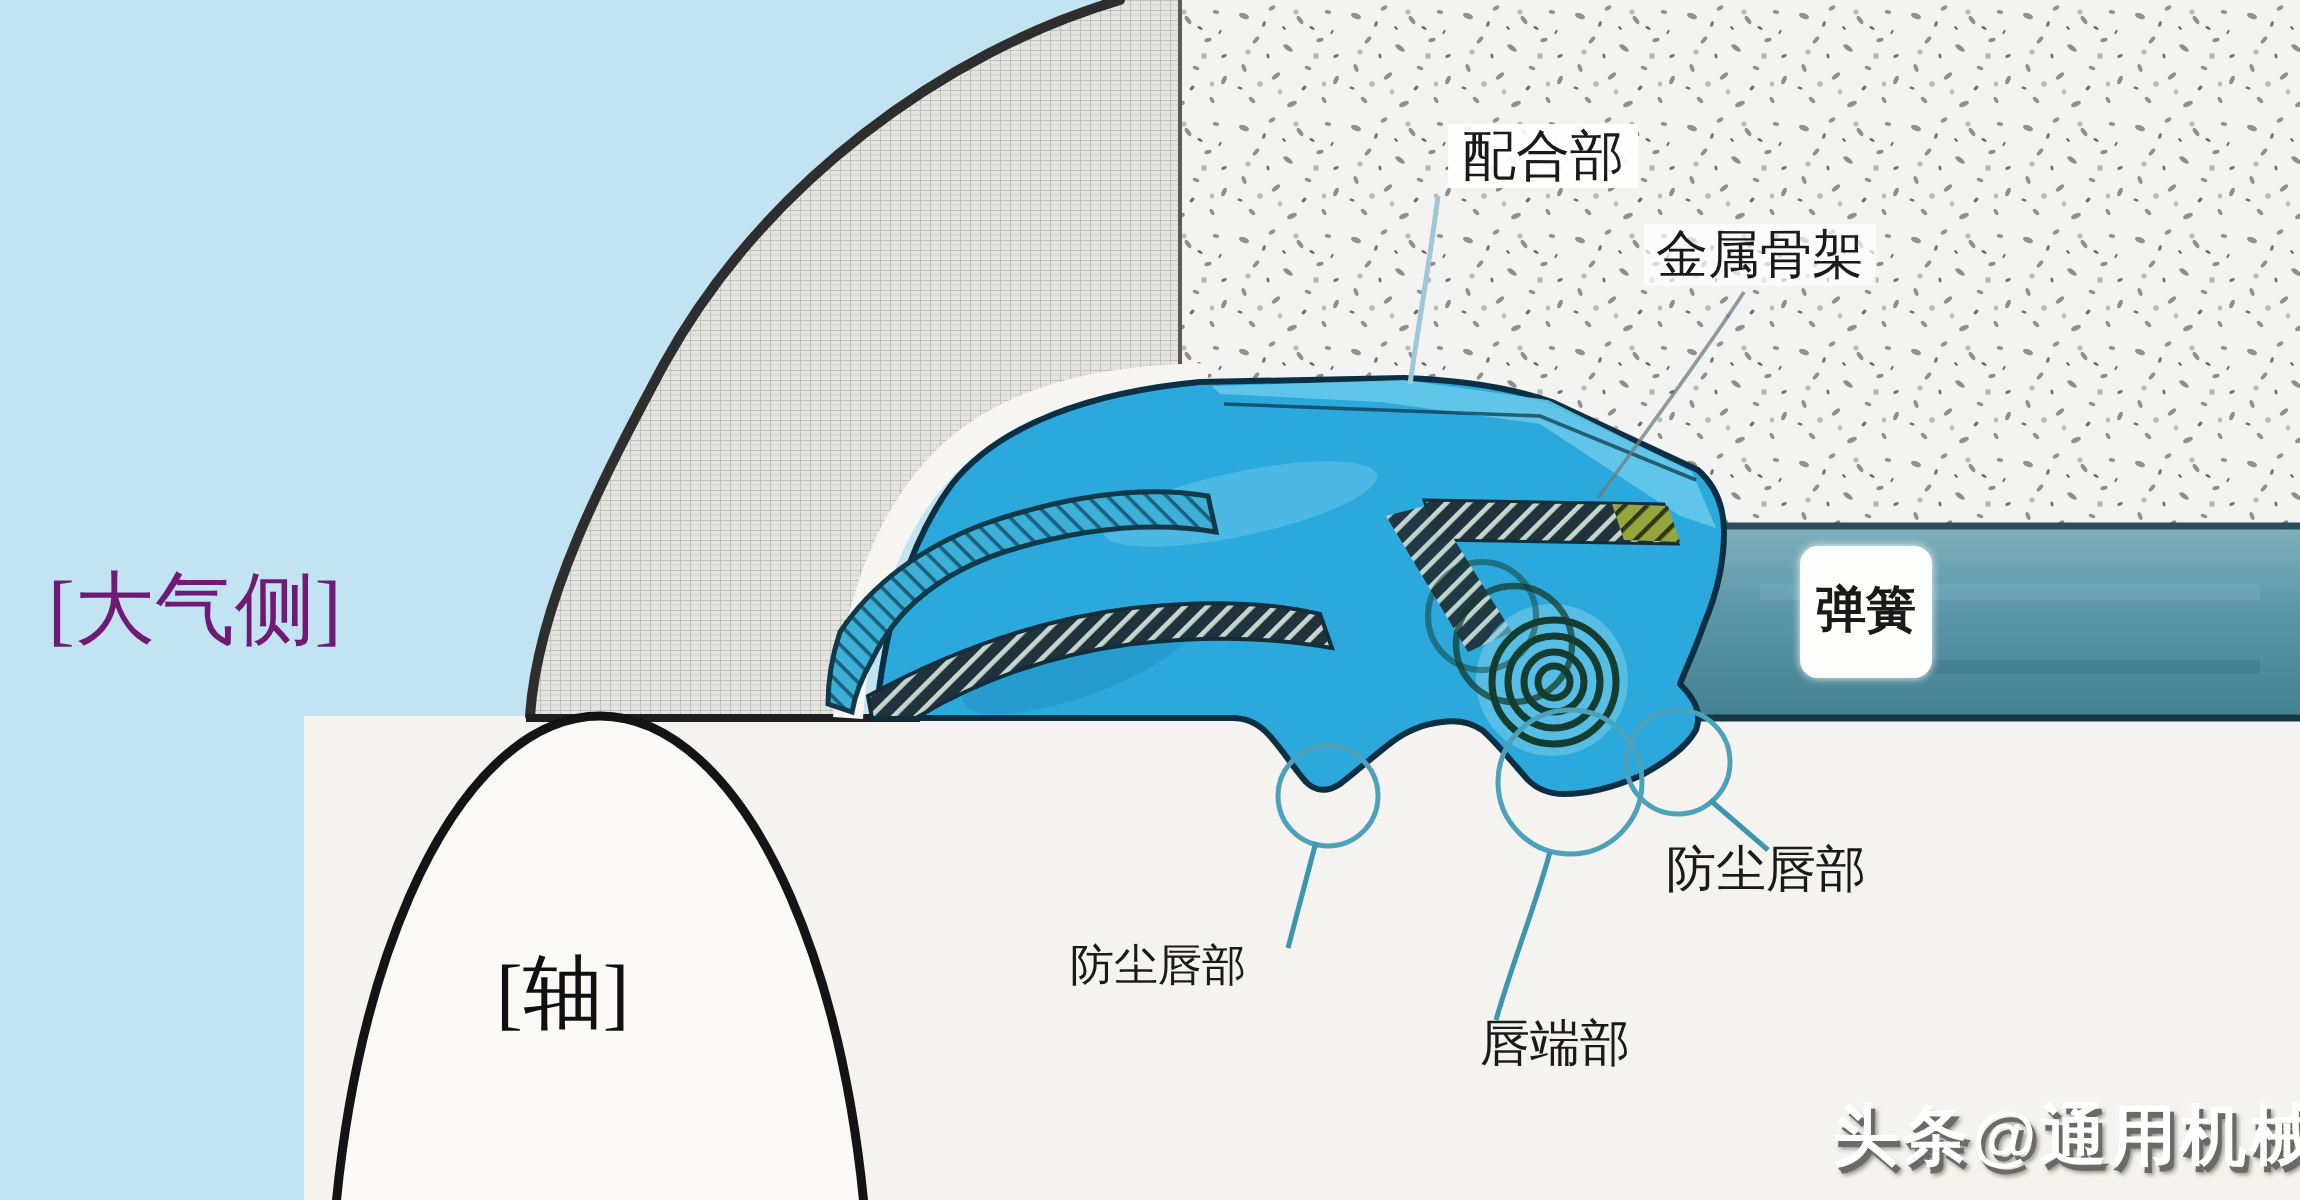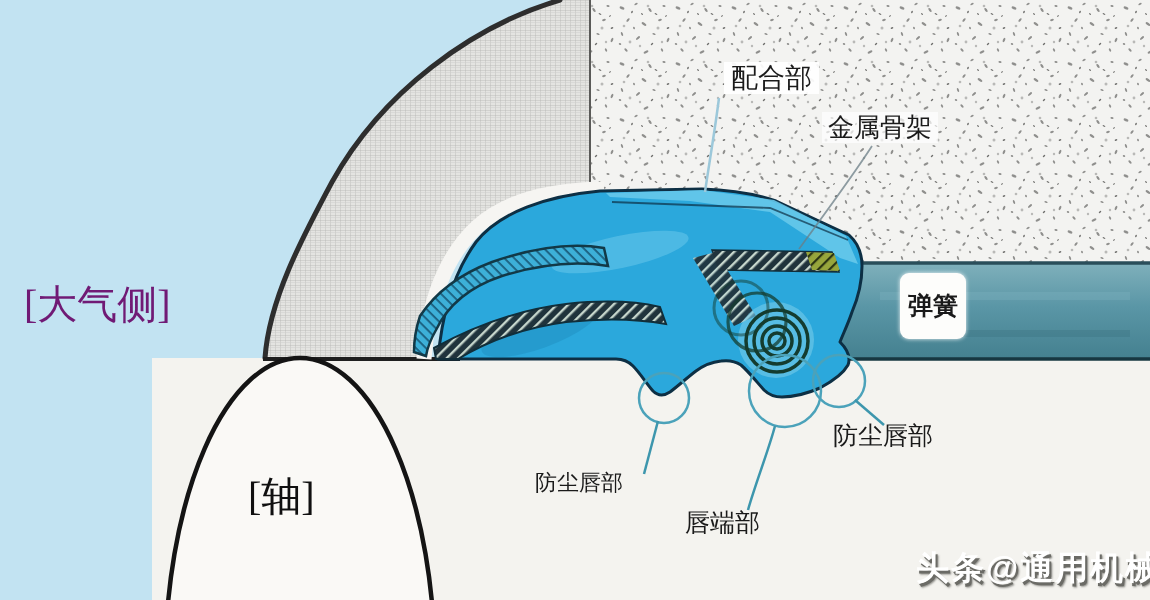--- a/index.html
+++ b/index.html
@@ -184,18 +184,18 @@
     <path d="M855,400 L884,425" stroke="#3d96ad" stroke-width="2.5"></path>
   </g>
 </svg>
 
 <div class="lbl chip-lt" style="left:822px;top:112px;font-size:26px">金属骨架</div>
 <div class="lbl chip" style="left:724px;top:62px;font-size:27px">配合部</div>
 <div class="lbl chip-rd bold" style="left:900px;top:273px;font-size:25px">弹簧</div>
 <div class="lbl" style="left:24px;top:284px;font-size:40px;color:#701a75">[大气侧]</div>
 <div class="lbl" style="left:248px;top:476px;font-size:40px;color:#101010">[轴]</div>
 <div class="lbl" style="left:535px;top:471px;font-size:22px">防尘唇部</div>
-<div class="lbl" style="left:685px;top:510px;font-size:25px">唇端部</div>
+<div class="lbl" style="left:740px;top:510px;font-size:25px">唇端部</div>
 <div class="lbl" style="left:833px;top:423px;font-size:25px">防尘唇部</div>
 
 <div class="watermark" style="left:916px;top:546px;font-size:33px">头条@通用机械</div>
 
 </div>
 
 </body></html>

